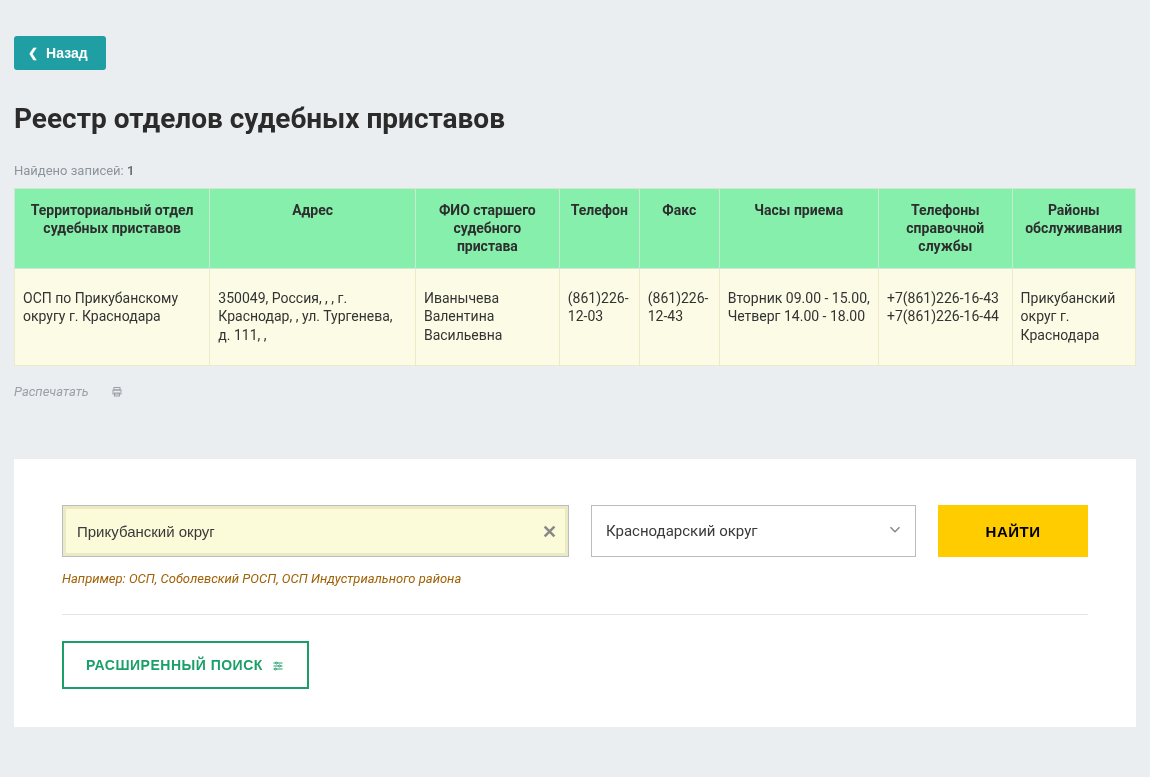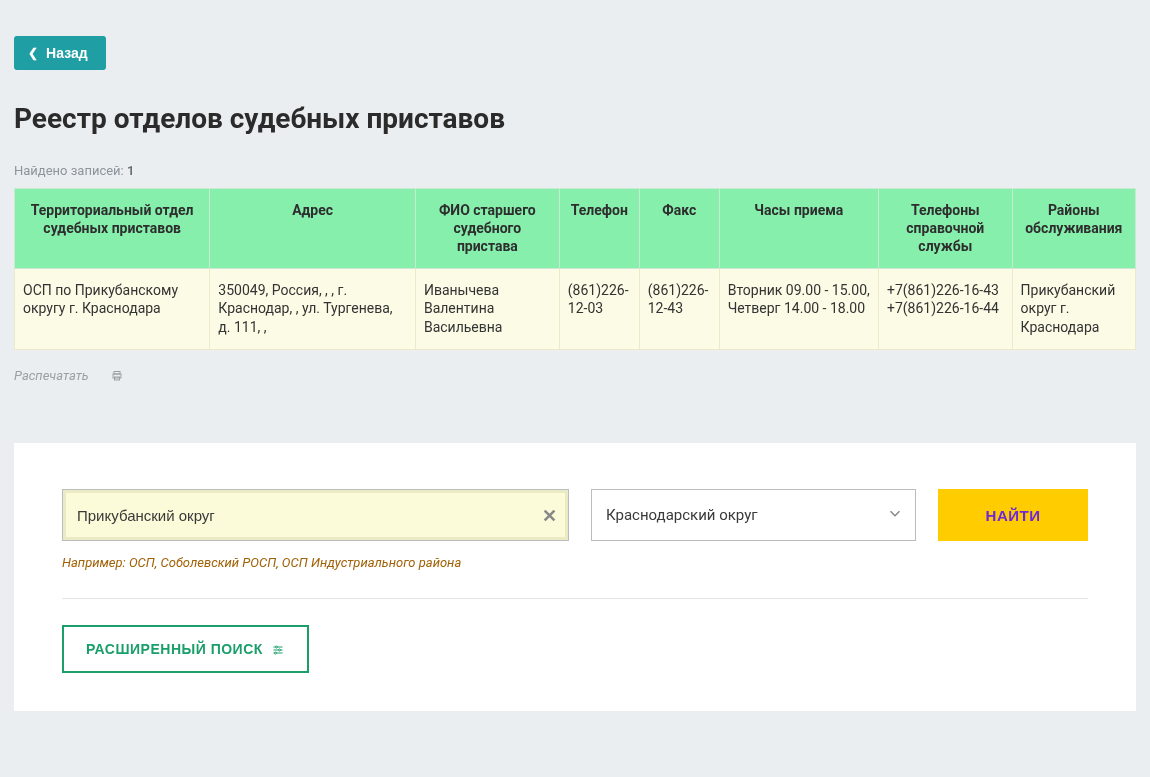--- a/index.html
+++ b/index.html
@@ -63,21 +63,21 @@
   text-align: center;
   font-weight: 700;
   font-size: 14px;
   padding: 12px 8px;
   border: 1px solid #c9e9d2;
   vertical-align: top;
   line-height: 1.3;
 }
 table.reg tbody td {
   background: #fbfbe6;
-  padding: 12px 8px;
+  padding: 20px 8px;
   font-size: 14px;
   color: #333;
   border: 1px solid #eee9c9;
   vertical-align: top;
   line-height: 1.35;
 }
 
 .print-row {
   margin-top: 18px;
   color: #9aa0a6;
@@ -132,21 +132,21 @@
 .select-box {
   display: flex; align-items: center;
   cursor: pointer;
 }
 .find-btn {
   flex: 0 0 150px;
   background: #ffcc00;
   border: none;
   font-weight: 700;
   font-size: 15px;
-  color: #6d28d9;
+  color: #000000;
   cursor: pointer;
   letter-spacing: .5px;
 }
 .hint {
   color: #a16207;
   font-style: italic;
   font-size: 13px;
   margin-top: 14px;
 }
 .divider {

